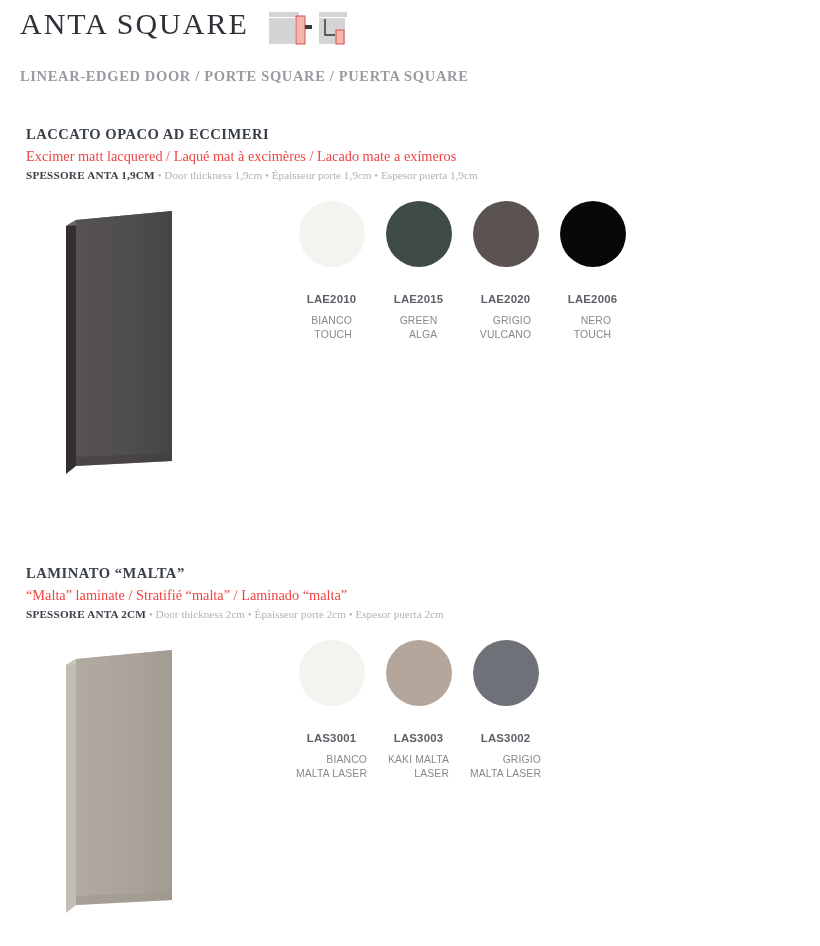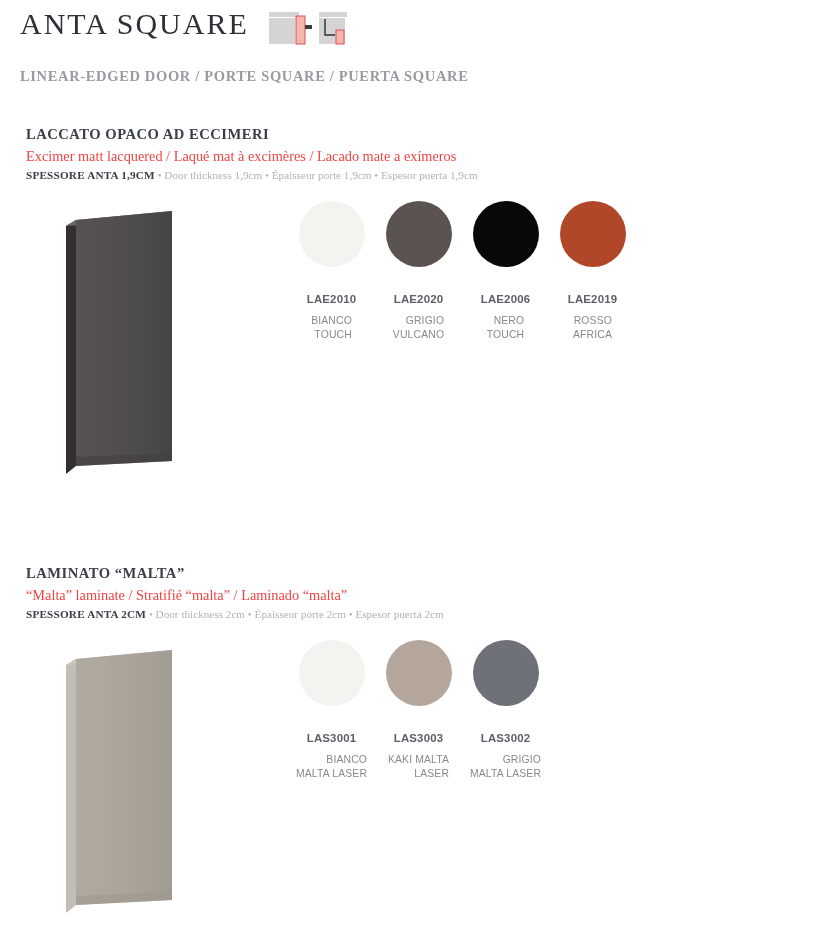--- a/index.html
+++ b/index.html
@@ -193,36 +193,36 @@
     </div>
 
     <div class="swatch-grid">
       <div class="swatch-cell">
         <div class="swatch-dot" style="background:#f4f3ef"></div>
         <div class="swatch-code">LAE2010</div>
         <div class="swatch-name" style="white-space:pre-line">BIANCO
 TOUCH</div>
       </div>
       <div class="swatch-cell">
+        <div class="swatch-dot" style="background:#3f4b46"></div>
+        <div class="swatch-code">LAE2015</div>
+        <div class="swatch-name" style="white-space:pre-line">GREEN
+ALGA</div>
+      </div>
+      <div class="swatch-cell">
         <div class="swatch-dot" style="background:#5a5350"></div>
         <div class="swatch-code">LAE2020</div>
         <div class="swatch-name" style="white-space:pre-line">GRIGIO
 VULCANO</div>
       </div>
       <div class="swatch-cell">
         <div class="swatch-dot" style="background:#080808"></div>
         <div class="swatch-code">LAE2006</div>
         <div class="swatch-name" style="white-space:pre-line">NERO
 TOUCH</div>
-      </div>
-      <div class="swatch-cell">
-        <div class="swatch-dot" style="background:#b04728"></div>
-        <div class="swatch-code">LAE2019</div>
-        <div class="swatch-name" style="white-space:pre-line">ROSSO
-AFRICA</div>
       </div>
     </div>
   </div>
 </div>
 
 <div class="section section-2">
   <div class="section-heading">LAMINATO “MALTA”</div>
   <div class="section-subheading">“Malta” laminate / Stratifié “malta” / Laminado “malta”</div>
   <div class="section-thickness">
     <span class="thickness-strong">SPESSORE ANTA 2CM</span>

